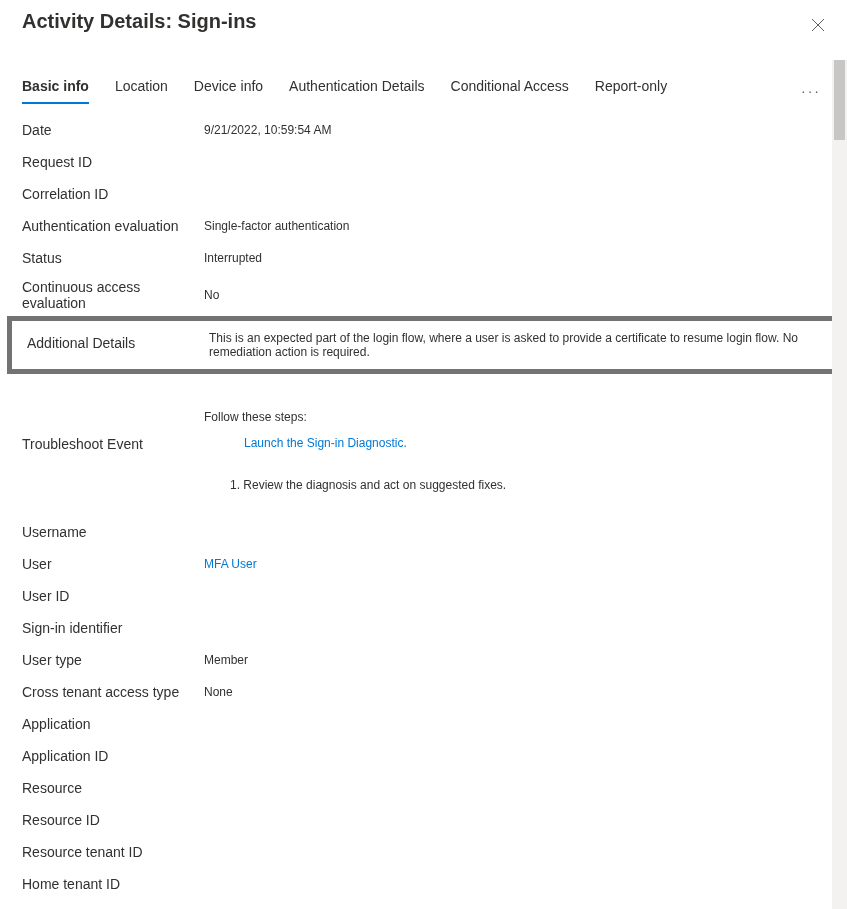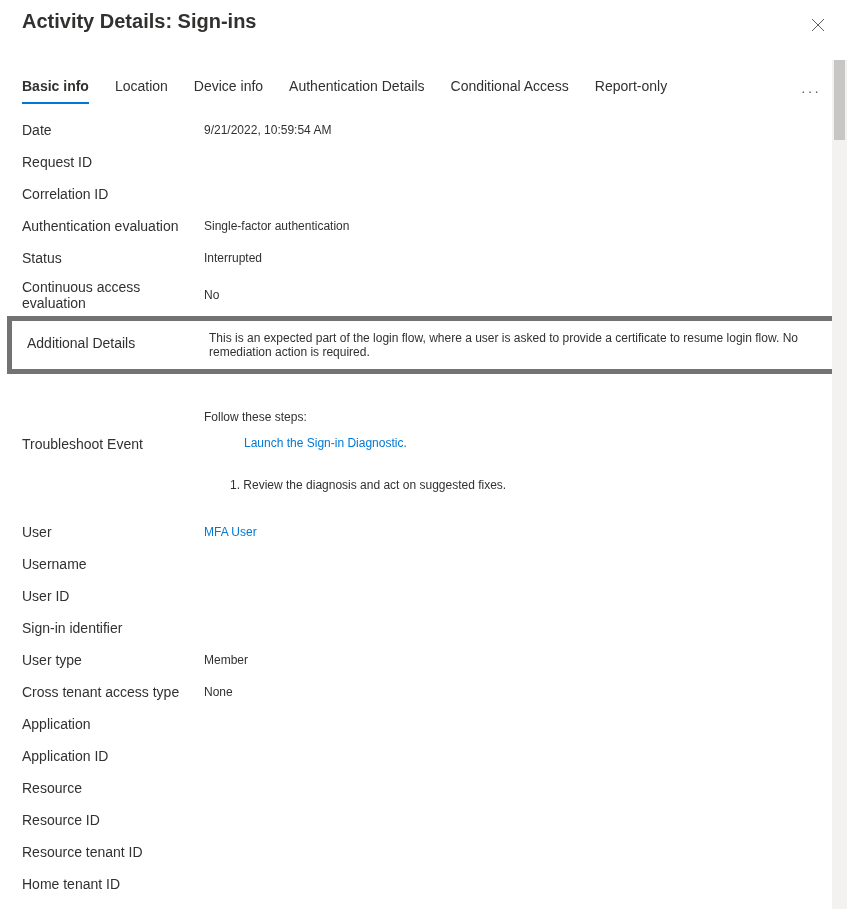--- a/index.html
+++ b/index.html
@@ -218,30 +218,30 @@
       <div class="troubleshoot-content">
         <div class="troubleshoot-intro">Follow these steps:</div>
         <div class="troubleshoot-link-row">
           <span class="troubleshoot-link">Launch the Sign-in Diagnostic.</span>
         </div>
         <div class="troubleshoot-step">1. Review the diagnosis and act on suggested fixes.</div>
       </div>
     </div>
 
     <div class="detail-row">
+      <div class="detail-label">Username</div>
+      <div class="detail-value"></div>
+    </div>
+
+    <div class="detail-row">
       <div class="detail-label">User</div>
       <div class="detail-value link">MFA User</div>
     </div>
 
     <div class="detail-row">
-      <div class="detail-label">Username</div>
-      <div class="detail-value"></div>
-    </div>
-
-    <div class="detail-row">
       <div class="detail-label">User ID</div>
       <div class="detail-value"></div>
     </div>
 
     <div class="detail-row">
       <div class="detail-label">Sign-in identifier</div>
       <div class="detail-value"></div>
     </div>
 
     <div class="detail-row">

